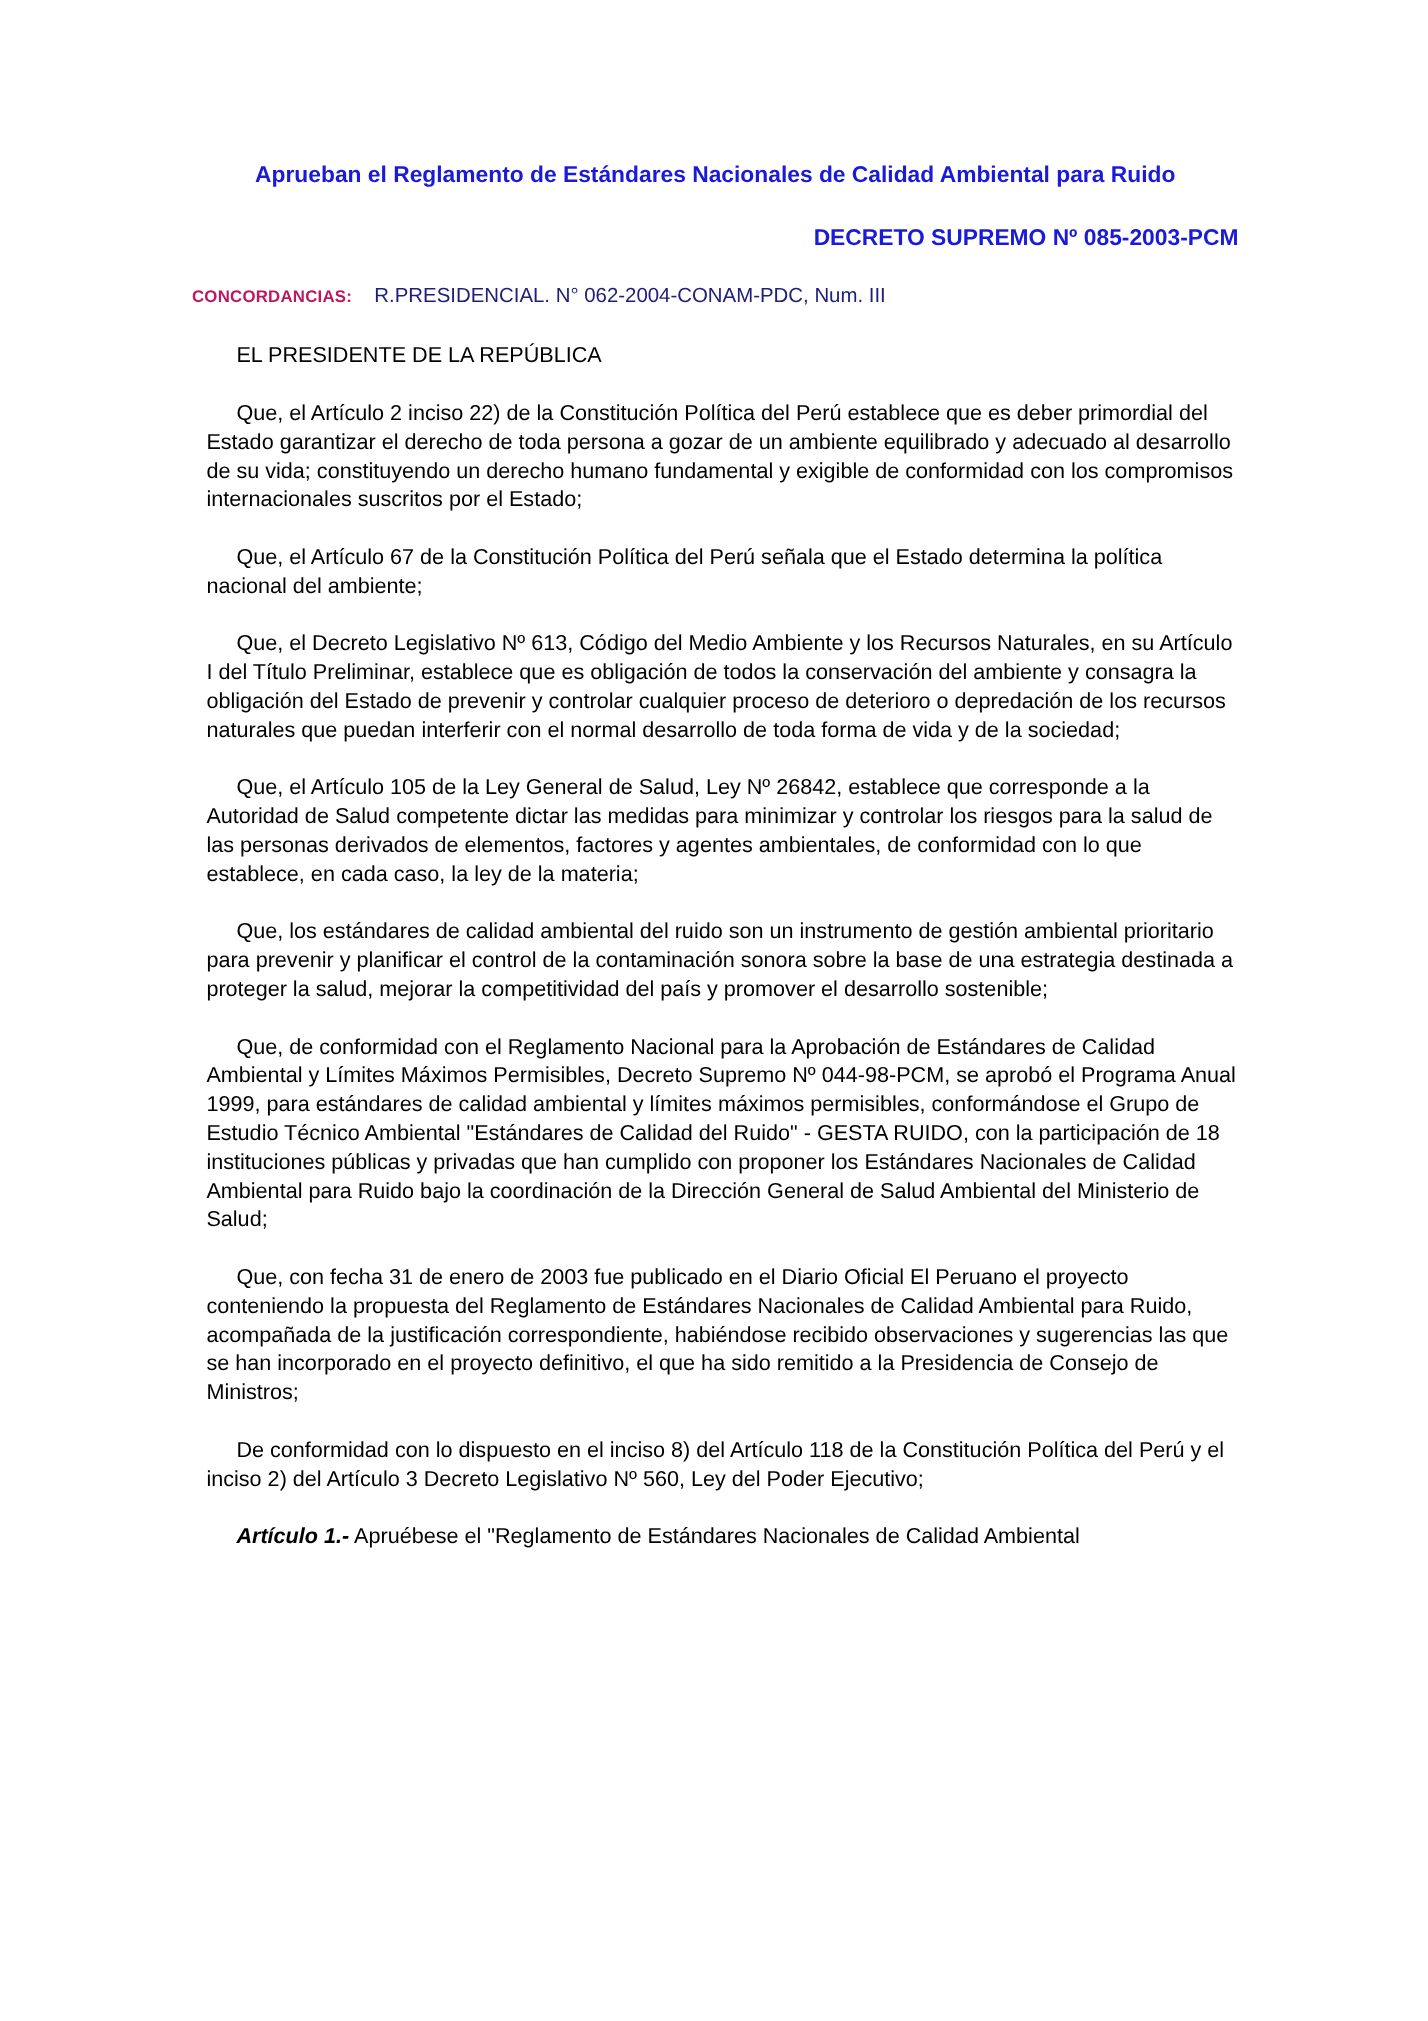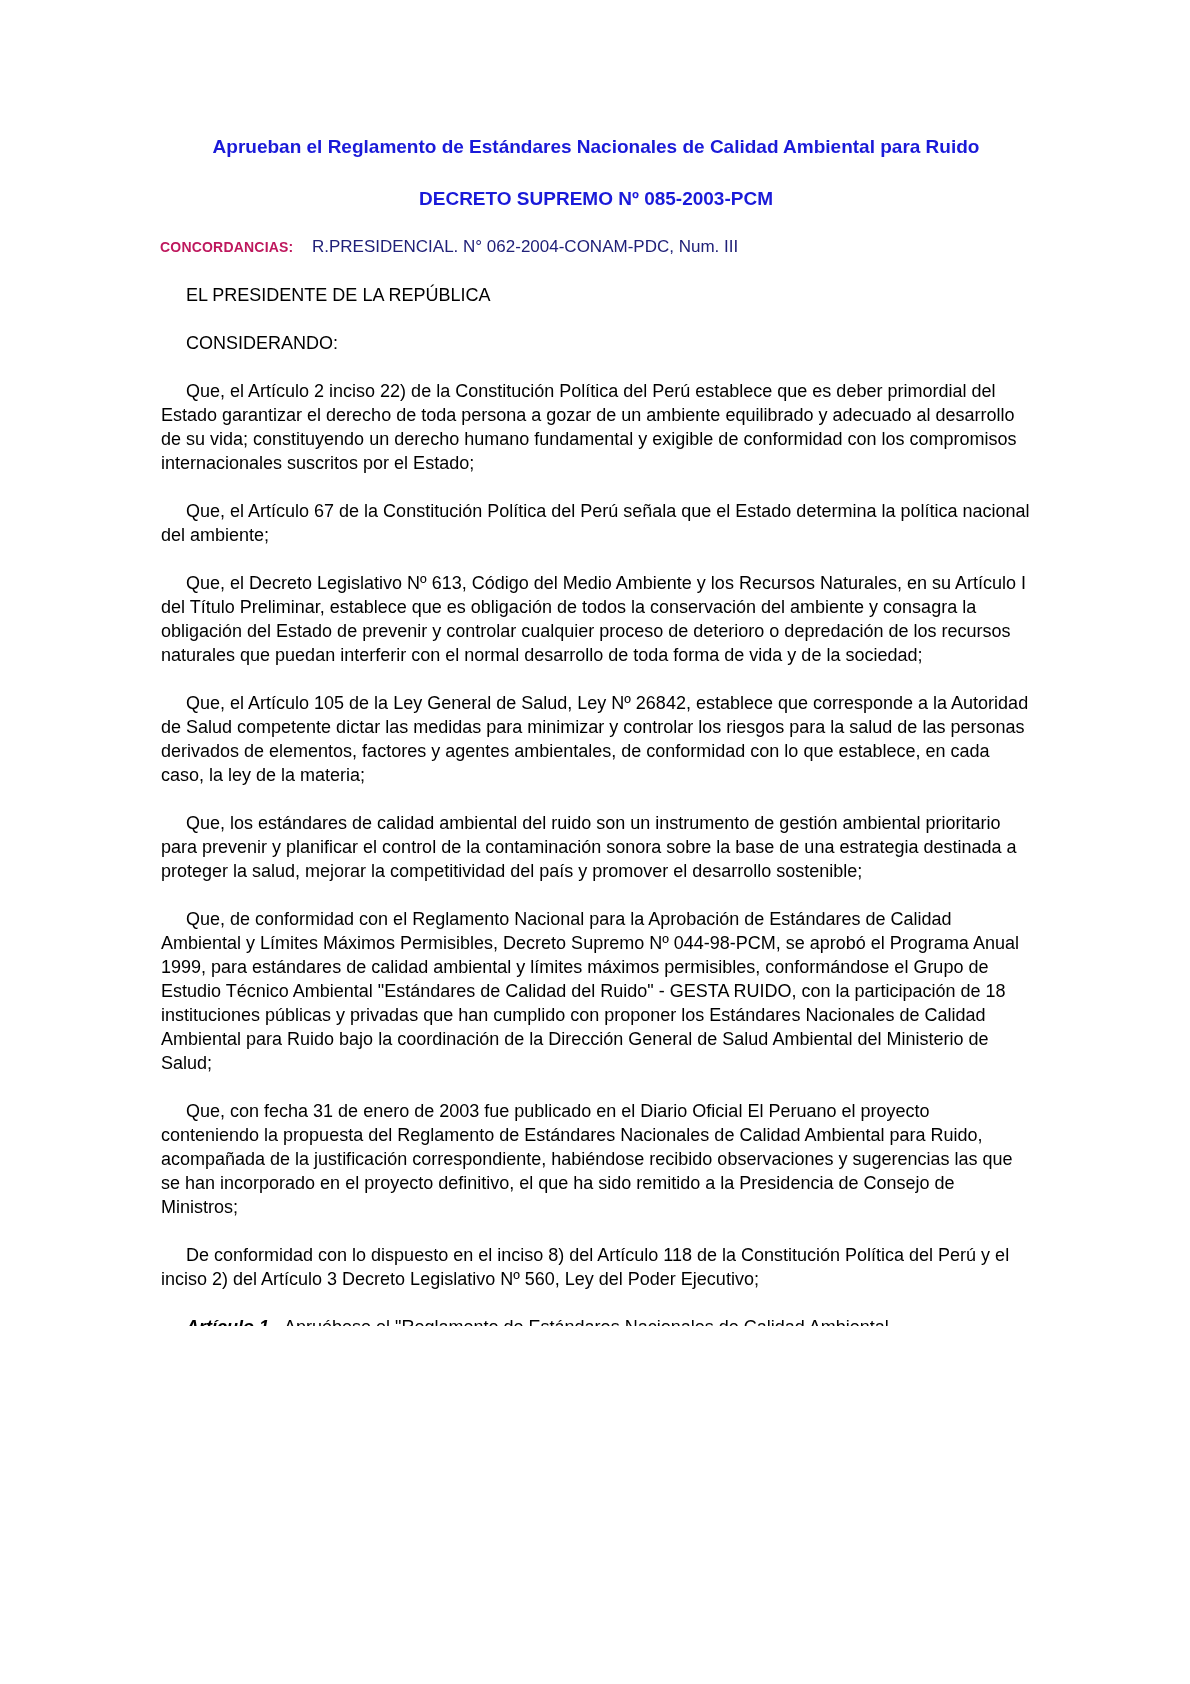--- a/index.html
+++ b/index.html
@@ -15,21 +15,21 @@
     padding: 135px 158px 0 160px;
   }
   .doc-title {
     text-align: center;
     font-size: 19px;
     font-weight: bold;
     line-height: 24px;
     margin: 0 0 28px 0;
   }
   .doc-subtitle {
-    text-align: center;
+    text-align: right;
     font-size: 19px;
     font-weight: bold;
     line-height: 24px;
     margin: 0 0 24px 0;
   }
   .concordancias {
     line-height: 24px;
     margin: 0 0 24px 0;
     white-space: nowrap;
   }
@@ -38,21 +38,21 @@
     font-weight: bold;
     color: #be185d;
     letter-spacing: 0.2px;
   }
   .concordancias .value {
     font-size: 17px;
     font-weight: normal;
     margin-left: 14px;
   }
   .body-text p {
-    margin: 0 0 24px 1px;
+    margin: 0 0 24px 12px;
     font-size: 18px;
     line-height: 24px;
     text-indent: 25px;
     text-align: left;
   }
   .article-label { font-weight: bold; font-style: italic; }
 </style>
 </head>
 <body>
 
@@ -60,21 +60,20 @@
   <div class="doc-title" style="color: rgb(26, 26, 217);">Aprueban el Reglamento de Estándares Nacionales de Calidad Ambiental para Ruido</div>
   <div class="doc-subtitle" style="color: rgb(26, 26, 217);">DECRETO SUPREMO Nº 085-2003-PCM</div>
 
   <div class="concordancias">
     <span class="label">CONCORDANCIAS:</span>
     <span class="value" style="color: rgb(32, 32, 120);">R.PRESIDENCIAL. N° 062-2004-CONAM-PDC, Num. III</span>
   </div>
 
   <div class="body-text">
     <p>EL PRESIDENTE DE LA REPÚBLICA</p>
-    <p>CONSIDERANDO:</p>
     <p>Que, el Artículo 2 inciso 22) de la Constitución Política del Perú establece que es deber primordial del Estado garantizar el derecho de toda persona a gozar de un ambiente equilibrado y adecuado al desarrollo de su vida; constituyendo un derecho humano fundamental y exigible de conformidad con los compromisos internacionales suscritos por el Estado;</p>
     <p>Que, el Artículo 67 de la Constitución Política del Perú señala que el Estado determina la política nacional del ambiente;</p>
     <p>Que, el Decreto Legislativo Nº 613, Código del Medio Ambiente y los Recursos Naturales, en su Artículo I del Título Preliminar, establece que es obligación de todos la conservación del ambiente y consagra la obligación del Estado de prevenir y controlar cualquier proceso de deterioro o depredación de los recursos naturales que puedan interferir con el normal desarrollo de toda forma de vida y de la sociedad;</p>
     <p>Que, el Artículo 105 de la Ley General de Salud, Ley Nº 26842, establece que corresponde a la Autoridad de Salud competente dictar las medidas para minimizar y controlar los riesgos para la salud de las personas derivados de elementos, factores y agentes ambientales, de conformidad con lo que establece, en cada caso, la ley de la materia;</p>
     <p>Que, los estándares de calidad ambiental del ruido son un instrumento de gestión ambiental prioritario para prevenir y planificar el control de la contaminación sonora sobre la base de una estrategia destinada a proteger la salud, mejorar la competitividad del país y promover el desarrollo sostenible;</p>
     <p>Que, de conformidad con el Reglamento Nacional para la Aprobación de Estándares de Calidad Ambiental y Límites Máximos Permisibles, Decreto Supremo Nº 044-98-PCM, se aprobó el Programa Anual 1999, para estándares de calidad ambiental y límites máximos permisibles, conformándose el Grupo de Estudio Técnico Ambiental "Estándares de Calidad del Ruido" - GESTA RUIDO, con la participación de 18 instituciones públicas y privadas que han cumplido con proponer los Estándares Nacionales de Calidad Ambiental para Ruido bajo la coordinación de la Dirección General de Salud Ambiental del Ministerio de Salud;</p>
     <p>Que, con fecha 31 de enero de 2003 fue publicado en el Diario Oficial El Peruano el proyecto conteniendo la propuesta del Reglamento de Estándares Nacionales de Calidad Ambiental para Ruido, acompañada de la justificación correspondiente, habiéndose recibido observaciones y sugerencias las que se han incorporado en el proyecto definitivo, el que ha sido remitido a la Presidencia de Consejo de Ministros;</p>
     <p>De conformidad con lo dispuesto en el inciso 8) del Artículo 118 de la Constitución Política del Perú y el inciso 2) del Artículo 3 Decreto Legislativo Nº 560, Ley del Poder Ejecutivo;</p>
     <p><span class="article-label">Artículo 1.-</span><span> Apruébese el "Reglamento de Estándares Nacionales de Calidad Ambiental</span></p>
   </div>

